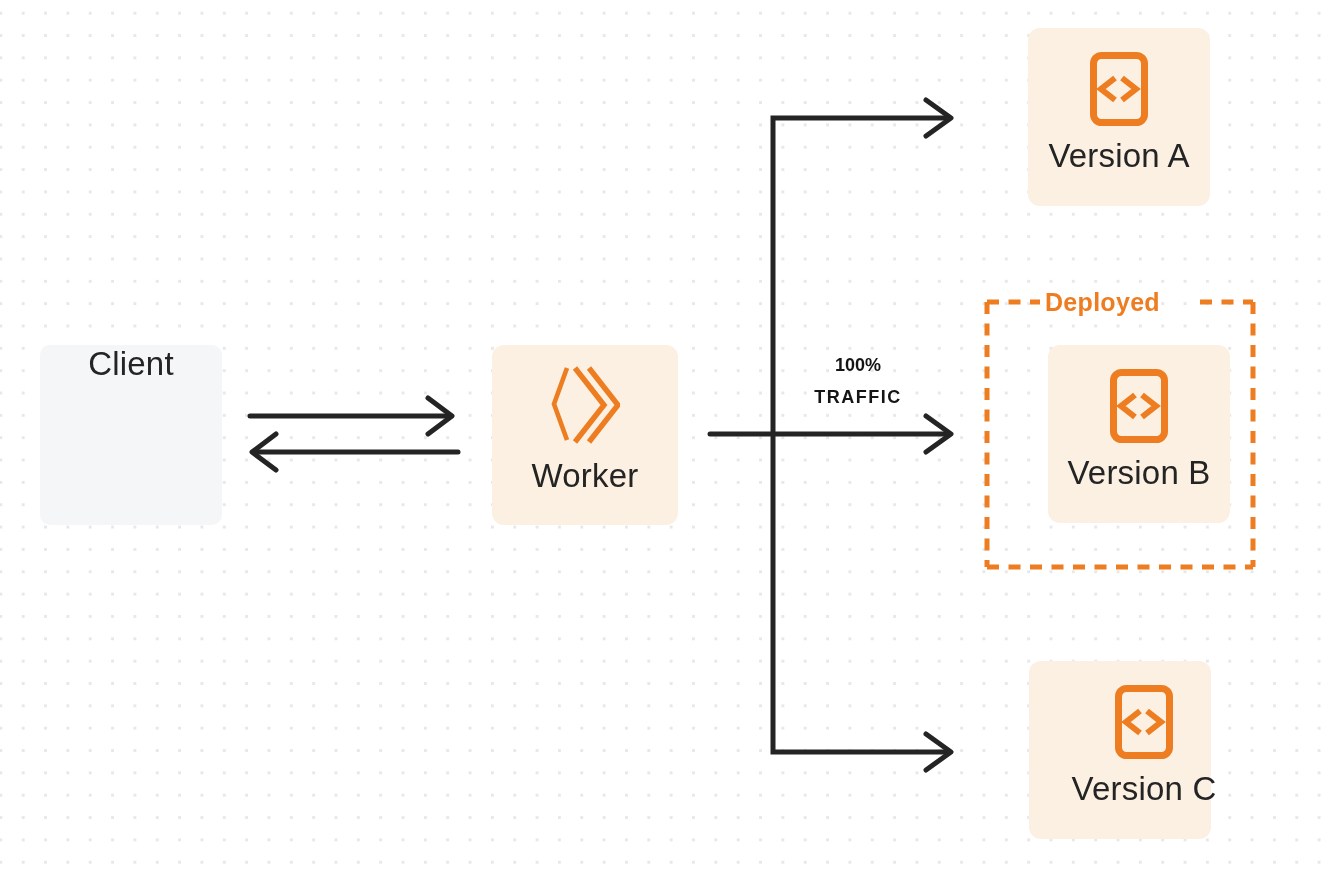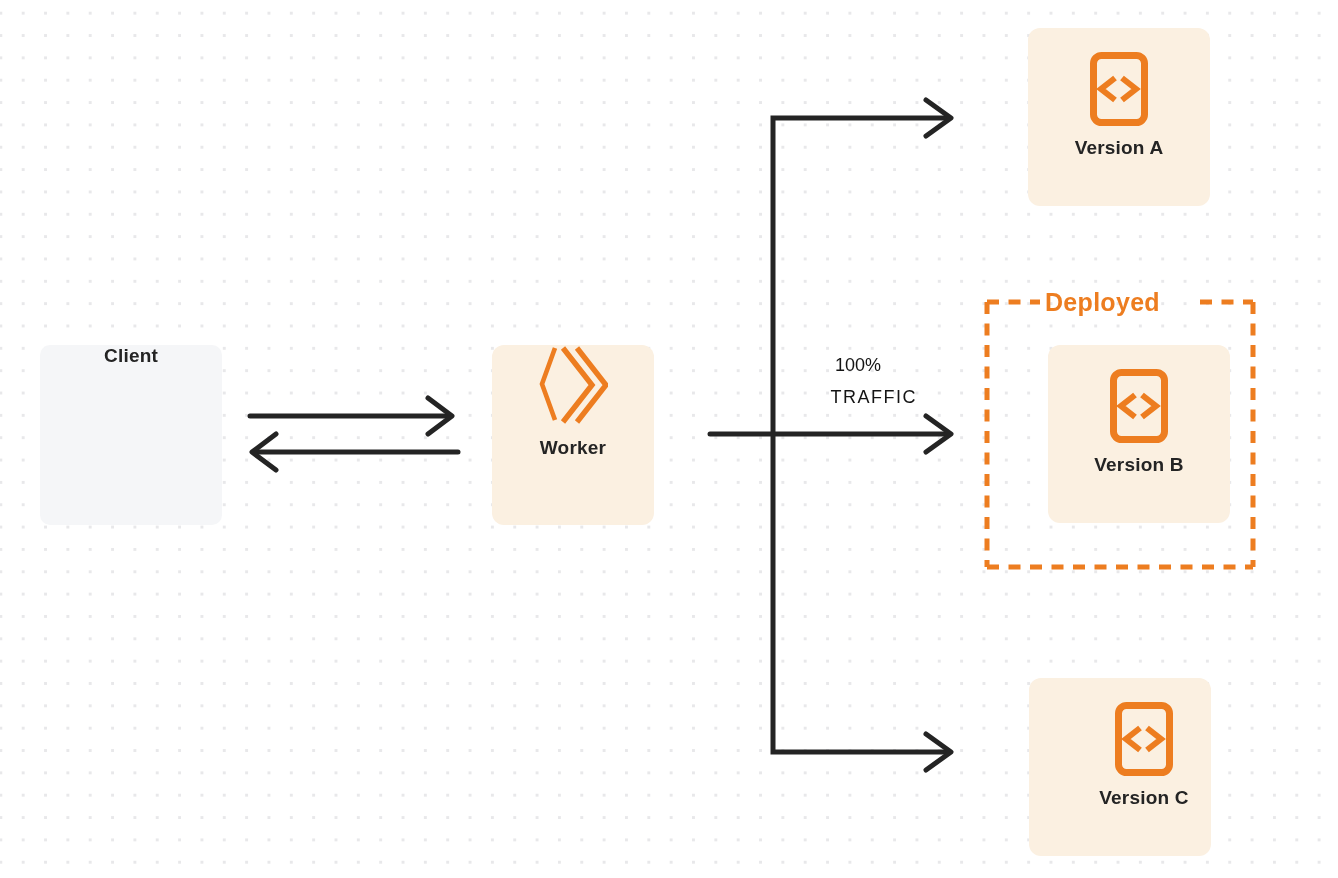--- a/index.html
+++ b/index.html
@@ -13,68 +13,69 @@
     background-position:12px 2px;
     overflow:hidden;
   }
   .node{
     position:absolute;
     border-radius:12px;
     display:flex;flex-direction:column;align-items:center;
     box-sizing:border-box;
   }
   .node .label{
-    font-weight:700;
-    font-size:19px;
+    font-weight:400;
+    font-size:33px;
     color:var(--line_dark,#242424);
     letter-spacing:.2px;
     white-space:nowrap;
   }
   .client-box{
     left:40px;top:345px;width:182px;height:180px;
     background:var(--client_gray,#f5f6f8);
     border-radius:10px;
     justify-content:flex-start;
   }
   .worker-box{
-    left:492px;top:345px;width:162px;height:180px;
+    left:492px;top:345px;width:186px;height:180px;
     background:var(--cream,#fbf0e1);
+    padding-top:20px;
   }
   .worker-box .label{margin-top:12px;}
   .version-box{
     width:182px;height:178px;
     background:var(--cream,#fbf0e1);
     padding-top:24px;
   }
   .version-box .label{margin-top:11px;}
   .va{left:1028px;top:28px;}
   .vb{left:1048px;top:345px;}
-  .vc{left:1029px;top:678px;padding-left:48px;}
+  .vc{left:1029px;top:661px;padding-left:48px;}
 
   .overlay{position:absolute;left:0;top:0;width:1338px;height:878px;}
 
   .stroke-dark{stroke:var(--line_dark,#242424);fill:none;}
   .stroke-orange{stroke:var(--orange,#ed7d20);fill:none;}
 
   .deployed-label{
     position:absolute;
     left:1045px;top:287px;width:150px;
     text-align:left;
     font-weight:700;font-size:25px;line-height:30px;
     color:var(--orange,#ed7d20);
     letter-spacing:.3px;
   }
   .traffic-label{
     position:absolute;
     left:799px;top:349px;width:118px;
     text-align:center;
-    font-weight:400;font-size:18px;line-height:32px;
+    font-weight:700;font-size:18px;line-height:32px;
     color:#141414;
   }
-  .traffic-label .word{letter-spacing:1.5px;text-align:right;}
+  .traffic-label .word{letter-spacing:1.5px;}
 </style>
 </head>
 <body>
 
 <div class="stage">
 
   <svg class="overlay" viewBox="0 0 1338 878">
 
     <g stroke-width="5" stroke-linecap="round" stroke-linejoin="round">
       <path class="stroke-dark" d="M250,416 H448"></path>

